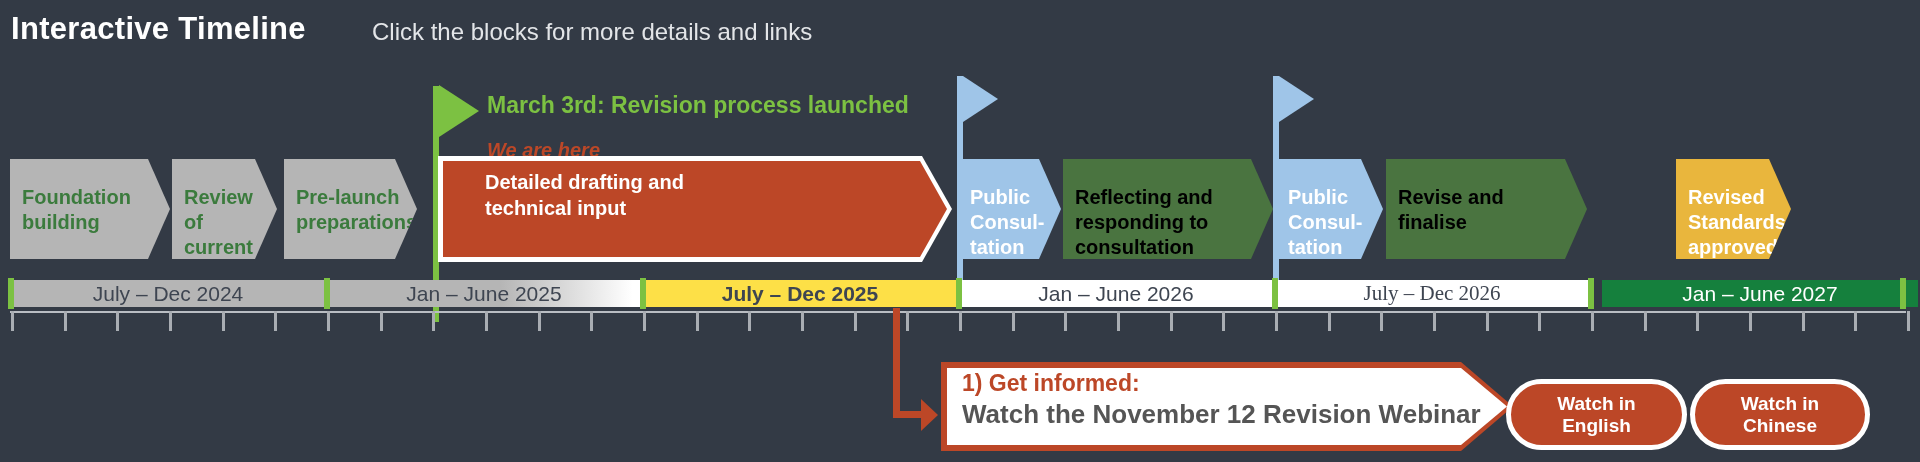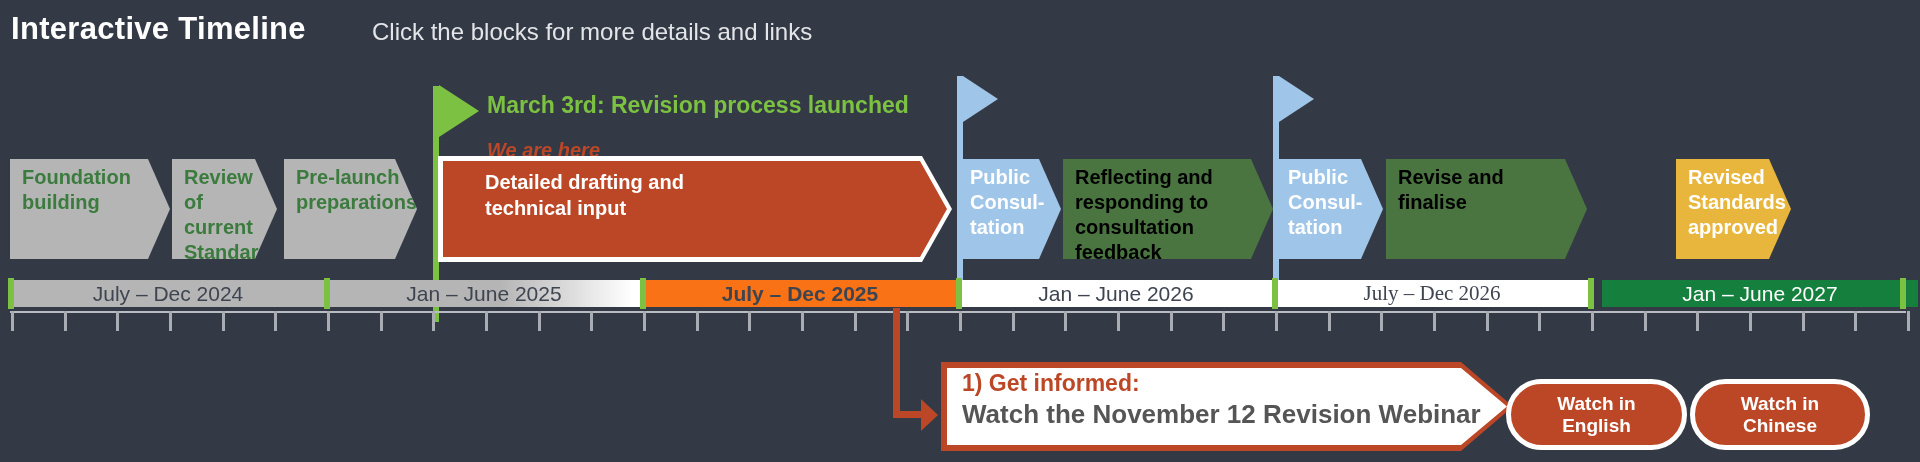--- a/index.html
+++ b/index.html
@@ -11,21 +11,21 @@
   }
   
   .title{position:absolute;left:11px;top:11px;font-size:31px;font-weight:700;color:#ffffff;letter-spacing:.3px;}
   .subtitle{position:absolute;left:372px;top:18px;font-size:24px;font-weight:400;color:#e3e5e8;}
 
   
   .pent{clip-path:polygon(0 0, calc(100% - 22px) 0, 100% 50%, calc(100% - 22px) 100%, 0 100%);}
   .block{position:absolute;top:159px;height:100px;box-sizing:border-box;}
   .block .block-label{
     white-space:pre-line;font-weight:700;font-size:20px;line-height:25px;
-    padding:6px 0 0 12px;
+    padding:26px 0 0 12px;
   }
   .block.gray{background:#b5b5b5;color:#3b7b3d;}
   .block.blue{background:#9fc5e8;color:#ffffff;}
   .block.green{background:#4a7440;color:#000000;}
   .block.gold{background:#e9b63d;color:#ffffff;}
 
   
   .block-red-outer{position:absolute;left:438px;top:156px;width:514px;height:106px;background:#ffffff;
     clip-path:polygon(0 0, calc(100% - 30px) 0, 100% 50%, calc(100% - 30px) 100%, 0 100%);}
   .block-red-inner{position:absolute;left:5px;top:5px;right:5px;bottom:5px;background:#bc4727;
@@ -45,21 +45,21 @@
 
   .marker-label{position:absolute;left:487px;top:92px;font-size:23px;font-weight:700;color:#7cc142;}
   .marker-status{position:absolute;left:487px;top:139px;font-size:20px;font-weight:700;font-style:italic;color:#bc4727;}
 
   
   .axis-seg{position:absolute;top:280px;height:27px;width:316px;display:flex;align-items:center;justify-content:center;
     font-size:21px;color:#3e4551;}
   .axis-seg.emph{font-weight:700;}
   .axis-seg.s0{left:10px;background:#b5b5b5;}
   .axis-seg.s1{left:326px;background:linear-gradient(90deg,#b5b5b5 0%,#b5b5b5 55%,#ffffff 97%);}
-  .axis-seg.s2{left:642px;background:#f97316;}
+  .axis-seg.s2{left:642px;background:#fde047;}
   .axis-seg.s3{left:958px;background:#ffffff;}
   .axis-seg.s4{left:1274px;background:#ffffff;font-family:Liberation Serif, serif;}
   .axis-seg.s5{left:1602px;background:#15803d;color:#ffffff;}
   .divider{position:absolute;top:278px;height:31px;width:6px;background:#7cc142;}
 
   .ruler-line{position:absolute;left:10px;top:311px;width:1896px;height:2px;background:#b9bdc3;}
   .tick{position:absolute;top:311px;width:3px;height:20px;background:#a9adb3;}
 
   
   .elbow-v{position:absolute;left:893px;top:308px;width:7px;height:110px;background:#bc4727;}

